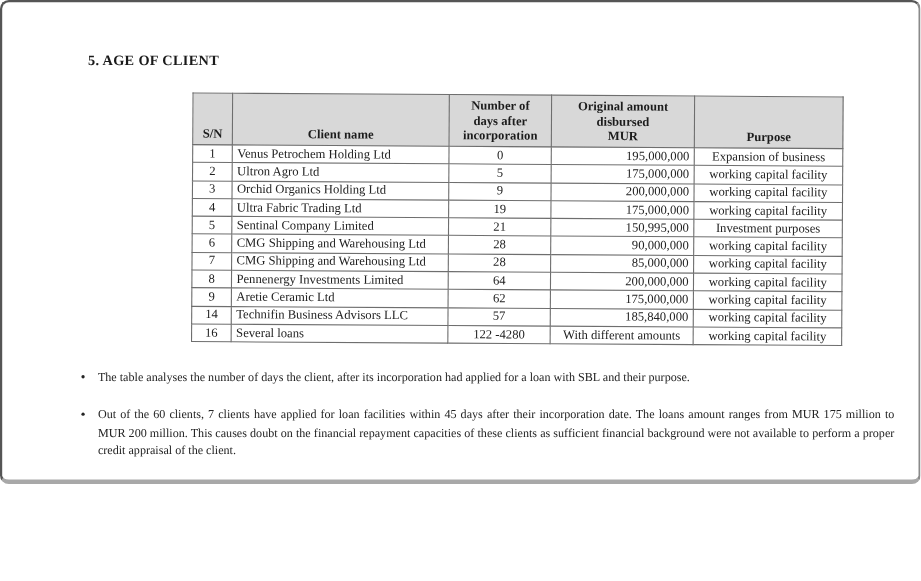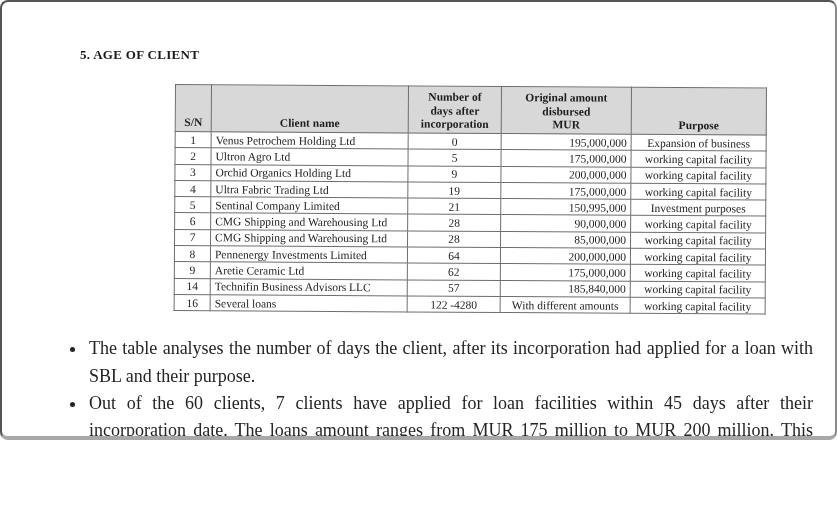--- a/index.html
+++ b/index.html
@@ -64,29 +64,30 @@
   .col-days   { width: 84px;  text-align: center; }
   .col-amount { width: 121px; text-align: right; padding-right: 8px; }
   .col-purpose{ width: 126px; text-align: center; }
   td.center-text { text-align: center; padding-right: 4px; }
   th.col-sn { }
   .notes {
     margin: 24px 0 0 -16px;
     padding: 0 0 0 23px;
     width: 726px;
     list-style: disc outside;
-    font-size: 18px;
+    font-size: 11px;
     line-height: 1.52;
     color: #242424;
   }
   .notes li {
     text-align: justify;
     padding-left: 2px;
   }
   .notes li + li {
+    margin-top: 17px;
   }
 </style>
 </head>
 <body>
 
 <div class="page">
   <div class="content">
     <h1 class="section-title">5. AGE OF CLIENT</h1>
 
     <table class="client-table">

